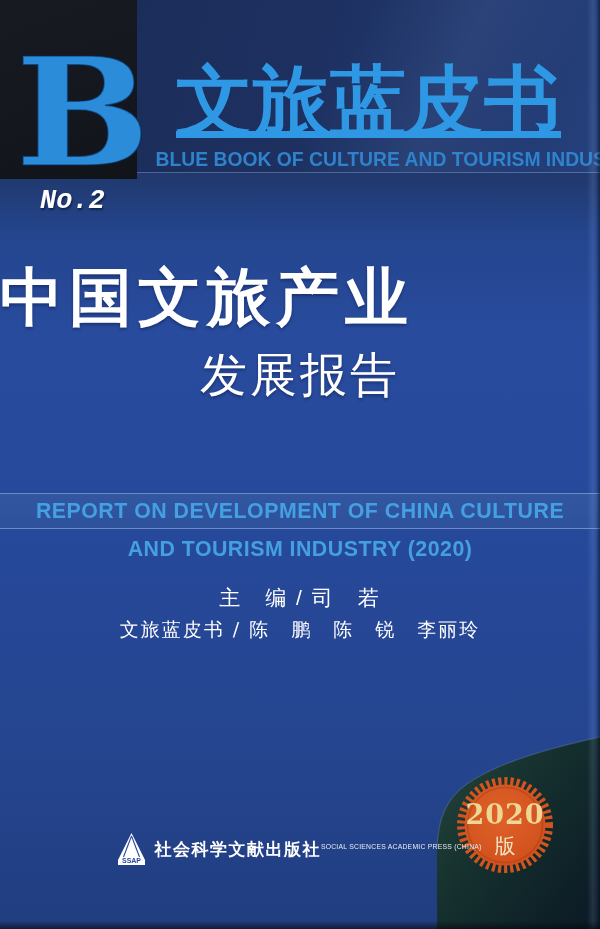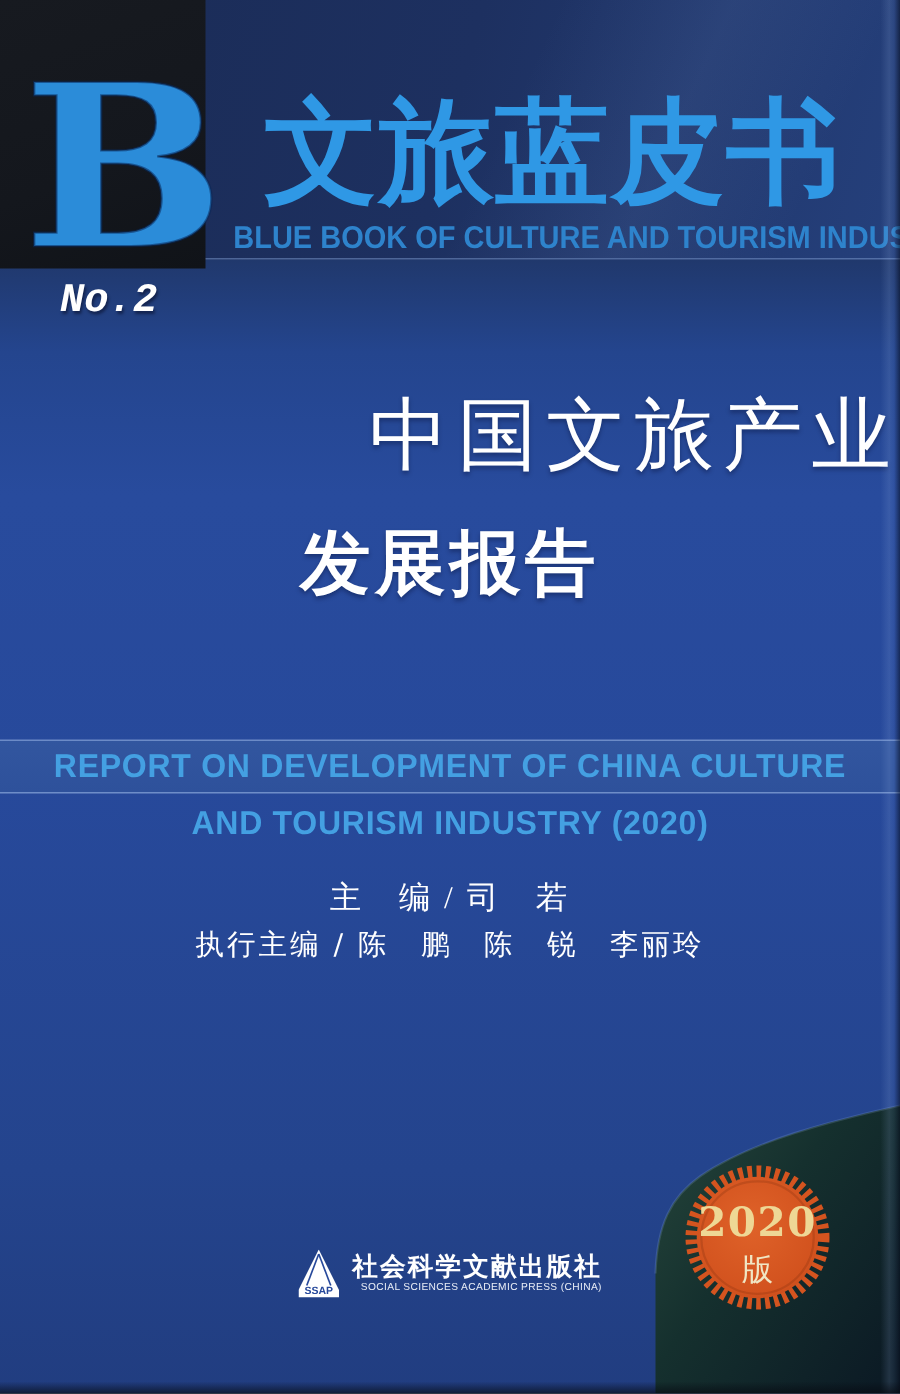--- a/index.html
+++ b/index.html
@@ -26,41 +26,41 @@
   }
   .logo-b{
     position:absolute;left:10px;top:46px;width:137px;height:132px;
     font-family:"DejaVu Serif",serif;font-weight:bold;font-size:150px;line-height:132px;
     color:var(--azure-logo);text-align:center;transform:scaleX(1.06);transform-origin:left center;
     -webkit-text-stroke:1.5px rgba(10,40,90,.55);
   }
   .series-title-cn{
     position:absolute;left:137px;right:0;top:52px;height:98px;
     font-family:"DejaVu Serif",serif;font-weight:bold;font-size:76px;line-height:98px;
-    letter-spacing:1px;color:var(--azure-text);text-align:center;white-space:nowrap;
+    letter-spacing:1px;color:var(--azure-text);text-align:center;white-space:nowrap;text-decoration:underline;
   }
   .series-title-en{
     position:absolute;left:137px;right:0;top:147px;
     font-size:21px;font-weight:bold;color:#2e83cc;text-align:center;white-space:nowrap;
     transform:scaleX(0.92);letter-spacing:0px;
   }
   .issue-no{
     position:absolute;left:40px;top:186px;
     font-family:Liberation Mono, monospace;font-style:italic;font-weight:bold;
     font-size:27px;color:#ffffff;text-shadow:1px 2px 2px rgba(0,0,20,.45);
   }
   
   .main-title-1{
     position:absolute;left:0;right:0;top:255px;
-    font-size:53px;font-weight:normal;color:#fff;text-align:right;
+    font-size:63px;font-weight:bold;color:#fff;text-align:left;
     letter-spacing:6px;text-shadow:0 2px 3px rgba(0,10,40,.35);white-space:nowrap;
   }
   .main-title-2{
     position:absolute;left:0;right:0;top:344px;
-    font-size:47px;font-weight:bold;color:#fff;text-align:center;
+    font-size:47px;font-weight:normal;color:#fff;text-align:center;
     letter-spacing:3px;text-shadow:0 2px 3px rgba(0,10,40,.35);white-space:nowrap;
   }
   .main-title-year{
     position:absolute;left:0;right:0;top:418px;
     font-family:"DejaVu Serif",serif;font-size:36px;color:#fff;text-align:center;
   }
   
   .en-band{
     position:absolute;left:0;right:0;top:493px;height:34px;
     background:linear-gradient(180deg,#32569f,#2e519b);
@@ -73,34 +73,34 @@
     transform:scaleX(0.97);letter-spacing:0.5px;
   }
   .en-line2{
     position:absolute;left:0;right:0;top:536px;
     font-size:22px;font-weight:bold;color:var(--azure-en);text-align:center;white-space:nowrap;
     transform:scaleX(0.97);letter-spacing:0.5px;
   }
   
   .editor-1{
     position:absolute;left:0;right:0;top:584px;
-    font-family:Liberation Serif, serif;font-size:21px;color:#fff;text-align:center;
+    font-family:Liberation Sans, sans-serif;font-size:21px;color:#fff;text-align:center;
     letter-spacing:2px;white-space:nowrap;
   }
   .editor-2{
     position:absolute;left:0;right:0;top:617px;
     font-family:"DejaVu Serif",serif;font-size:19px;color:#fff;text-align:center;
     letter-spacing:2px;white-space:nowrap;
   }
   
   .publisher{
     position:absolute;left:0;right:0;top:833px;
     display:flex;justify-content:center;align-items:center;gap:9px;
   }
-  .pub-text{display:flex;flex-direction:column;line-height:1;align-items:flex-end;}
+  .pub-text{display:flex;flex-direction:row;line-height:1;}
   .pub-cn{font-size:17px;font-weight:bold;color:#fff;letter-spacing:1.5px;white-space:nowrap;}
   .pub-en{font-size:6.8px;color:#e8edf6;letter-spacing:0.25px;margin-top:3px;white-space:nowrap;}
   
   .corner-curl{position:absolute;right:0;bottom:0;width:175px;height:240px;}
   .badge{position:absolute;left:455px;top:775px;width:100px;height:100px;}
   .right-edge{
     position:absolute;right:0;top:0;bottom:0;width:13px;pointer-events:none;
     background:linear-gradient(90deg,rgba(255,255,255,0) 0%,rgba(150,180,230,.16) 45%,rgba(100,130,190,.12) 70%,rgba(8,14,30,.55) 100%);
   }
   .bottom-edge{
@@ -123,21 +123,21 @@
   <div class="issue-no">No.2</div>
 
   <div class="main-title-1">中国文旅产业</div>
   <div class="main-title-2">发展报告</div>
 
   <div class="en-band"></div>
   <div class="en-line1">REPORT ON DEVELOPMENT OF CHINA CULTURE</div>
   <div class="en-line2">AND TOURISM INDUSTRY (2020)</div>
 
   <div class="editor-1">主　编 / 司　若</div>
-  <div class="editor-2">执行主编 / 陈　鹏　陈　锐　李丽玲</div>
+  <div class="editor-2">文旅蓝皮书 / 陈　鹏　陈　锐　李丽玲</div>
 
   <svg class="corner-curl" viewBox="0 0 175 240" aria-hidden="true">
     <defs>
       <linearGradient id="curlGrad" x1="0" y1="0" x2="1" y2="0.85">
         <stop offset="0" stop-color="#27473c"></stop>
         <stop offset="0.45" stop-color="#15302e"></stop>
         <stop offset="1" stop-color="#0c1b25"></stop>
       </linearGradient>
     </defs>
     <path d="M175,48 C130,58 75,72 42,95 C22,109 13,128 12,160 L12,240 L175,240 Z" fill="url(#curlGrad)"></path>

